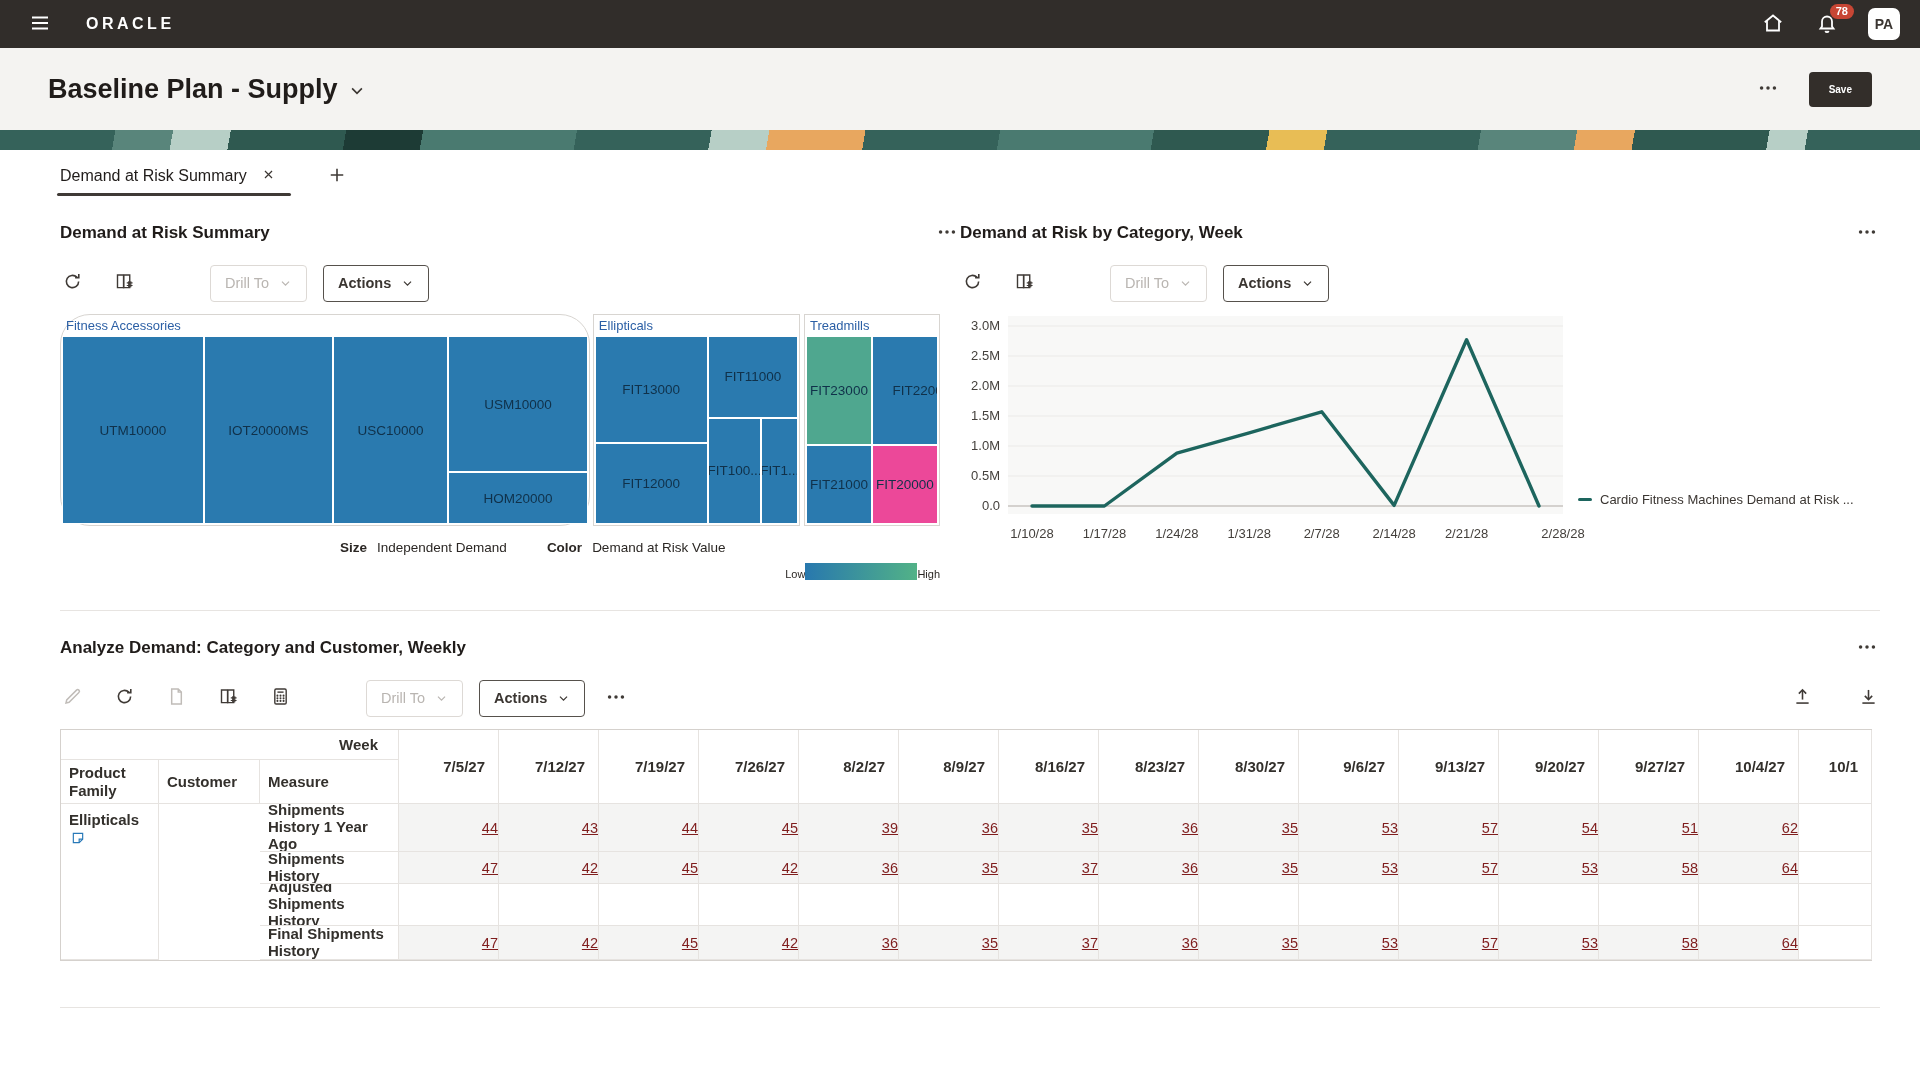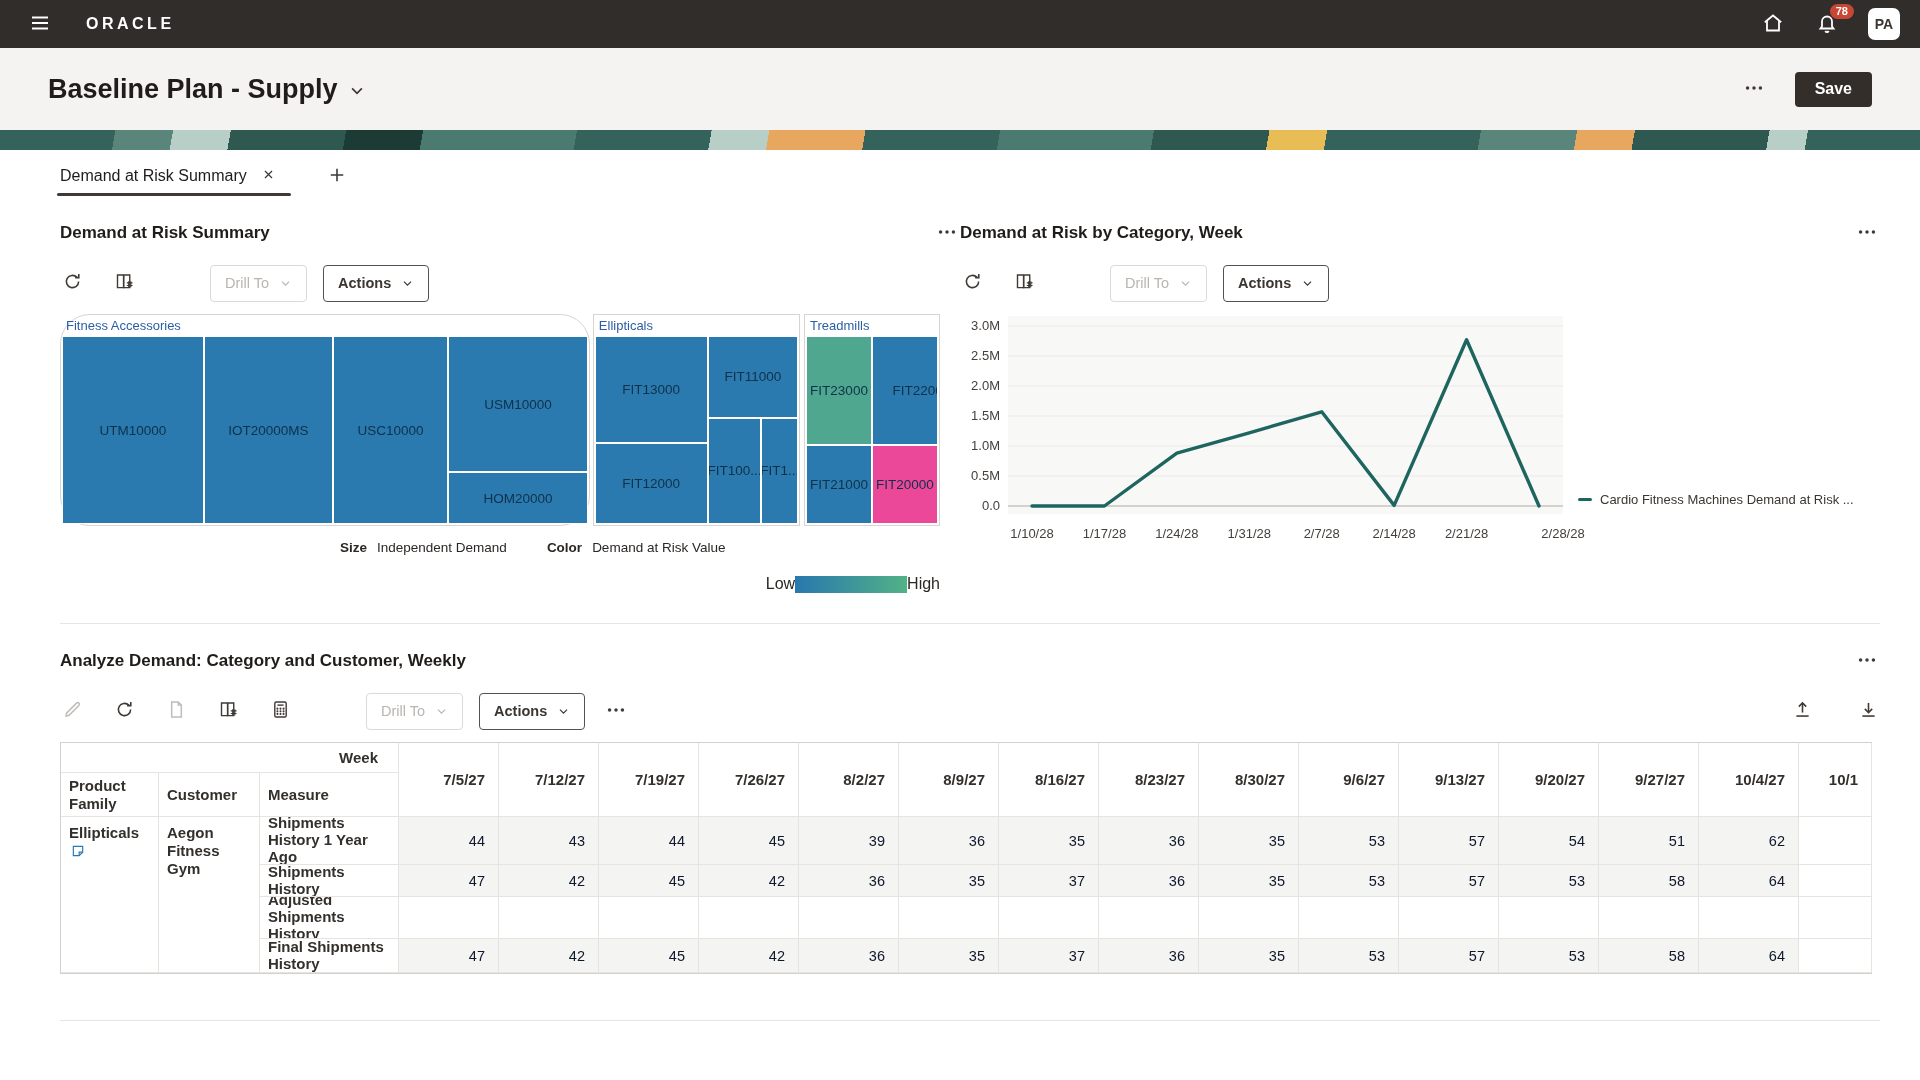--- a/index.html
+++ b/index.html
@@ -21,21 +21,21 @@
 
   
   .app-header { height:82px; background:#F4F3F1; display:flex; align-items:center; padding:0 48px; }
   .page-title-wrap { display:flex; align-items:center; gap:10px; cursor:pointer; }
   .page-title { font-size:27px; font-weight:800; color:#201C1A; }
   .chev-lg { width:18px; height:18px; color:#3B3632; margin-top:4px; }
   .hdr-right { margin-left:auto; display:flex; align-items:center; gap:28px; }
   .dots-btn { background:none; border:none; color:#3F3A36; width:26px; height:26px; cursor:pointer; }
   .dots-btn svg { width:22px; height:22px; }
   .save-btn { background:#332E2A; color:#fff; border:none; border-radius:4px; height:35px; padding:0 20px;
-              font-size:16px; font-weight:700; cursor:pointer; }
+              font-size:10px; font-weight:700; cursor:pointer; }
 
   
   .banner { height:20px;
     background: linear-gradient(100deg,#35625A 0 6%,#59857B 6% 9%,#B7CFC6 9% 12%,#2F5950 12% 18%,#1D3B35 18% 22%,
       #4A7A70 22% 30%,#35625A 30% 37%,#B7CFC6 37% 40%,#E8A75F 40% 45%,#35625A 45% 52%,#4A7A70 52% 60%,
       #2F5950 60% 66%,#E8BD55 66% 69%,#35625A 69% 77%,#59857B 77% 82%,#E8A75F 82% 85%,#2F5950 85% 92%,
       #B7CFC6 92% 94%,#35625A 94% 100%);
   }
 
   
@@ -74,22 +74,22 @@
   .tm-group { position:absolute; top:0; bottom:0; border:1px solid #D8D5D1; background:#fff; }
   .tm-group-label { display:block; height:21px; line-height:21px; padding-left:5px; font-size:13px; color:#2B5FA5;
                     white-space:nowrap; overflow:hidden; }
   .tm-cells { position:absolute; left:1px; right:1px; top:21px; bottom:1px; }
   .tm-cell { position:absolute; display:flex; align-items:center; justify-content:center; border:1px solid #fff;
              cursor:pointer; overflow:hidden; }
   .tm-cell span { font-size:13.5px; color:#10314A; white-space:nowrap; }
   .tm-legend { margin:14px 0 0 280px; font-size:13.5px; color:#2B2724; display:flex; gap:10px; }
   .tm-legend .lbl { font-weight:700; margin-left:30px; }
   .tm-legend .lbl:first-child { margin-left:0; }
-  .tm-grad-row { width:880px; display:flex; justify-content:flex-end; align-items:center; margin-top:20px;
-                 font-size:16px; color:#2B2724; }
+  .tm-grad-row { width:880px; display:flex; justify-content:flex-end; align-items:flex-end; margin-top:8px;
+                 font-size:11px; color:#2B2724; }
   .tm-grad { width:112px; height:17px; background:linear-gradient(90deg,#2878AE,#52B287); }
 
   
   .chart-wrap { display:flex; margin-top:8px; }
   .chart-area { position:relative; width:612px; height:250px; flex:none; }
   .plot { position:absolute; left:48px; top:6px; width:555px; height:198px; background:#F8F8F7; }
   .ylab { position:absolute; width:40px; text-align:right; font-size:13px; color:#44403C; left:0; }
   .xlab { position:absolute; top:216px; font-size:13px; color:#44403C; transform:translateX(-50%); white-space:nowrap; }
   .chart-legend { display:flex; align-items:center; gap:8px; margin:128px 0 0 6px; min-width:0; }
   .legend-dash { width:14px; height:3px; border-radius:2px; flex:none; }
@@ -104,21 +104,21 @@
                 grid-template-rows:30px 44px 48px 32px 42px 34px; background:#fff; }
   .grid-table > div { border-right:1px solid #E6E3E0; border-bottom:1px solid #E6E3E0; overflow:hidden; }
   .c-week { display:flex; align-items:center; justify-content:flex-end; padding-right:20px;
             font-size:15px; font-weight:700; color:#33302C; }
   .c-colhead { display:flex; align-items:center; padding:4px 8px; font-size:15px; font-weight:700; color:#33302C; line-height:1.15; }
   .c-date { display:flex; align-items:center; justify-content:flex-end; padding-right:13px;
             font-size:15px; font-weight:700; color:#33302C; }
   .c-pf, .c-cust { padding:7px 8px; font-size:15px; font-weight:700; color:#33302C; line-height:1.2; }
   .c-pf .sticky { width:14px; height:14px; color:#2879B8; vertical-align:-2px; margin-left:2px; }
   .c-meas { display:flex; align-items:center; padding:3px 8px; font-size:15px; font-weight:700; color:#33302C; line-height:1.12; }
-  .c-val { display:flex; align-items:center; justify-content:flex-end; padding-right:13px; font-size:14.5px; color:#0f172a; }
+  .c-val { display:flex; align-items:center; justify-content:flex-end; font-size:14.5px; color:#7f1d1d;text-decoration:underline; }
   .c-val.filled { background:#F4F4F3; }
   .end-divider { border:none; border-top:1px solid #E7E4E1; margin-top:46px; }
 </style>
 </head>
 <body>
 
 <svg width="0" height="0" style="position:absolute" aria-hidden="true">
   <defs>
     <symbol id="i-menu" viewBox="0 0 24 24">
         <path d="M4 6.5h16M4 12h16M4 17.5h16" fill="none" stroke="currentColor" stroke-width="2"></path>
@@ -482,21 +482,20 @@
         <div class="c-date" style="grid-area: 1 / 12 / 3;">8/30/27</div>
         <div class="c-date" style="grid-area: 1 / 13 / 3;">9/6/27</div>
         <div class="c-date" style="grid-area: 1 / 14 / 3;">9/13/27</div>
         <div class="c-date" style="grid-area: 1 / 15 / 3;">9/20/27</div>
         <div class="c-date" style="grid-area: 1 / 16 / 3;">9/27/27</div>
         <div class="c-date" style="grid-area: 1 / 17 / 3;">10/4/27</div>
         <div class="c-date" style="grid-area: 1 / 18 / 3;">10/1</div>
         <div class="c-pf" style="grid-area: 3 / 1 / 7;"><span>Ellipticals</span><svg class="sticky">
             <use href="#i-sticky"></use>
           </svg></div>
-        <div class="c-cust" style="grid-area: 3 / 2 / 7;">Aegon Fitness Gym</div>
         <div class="c-meas" style="grid-area: 3 / 3;">Shipments History 1 Year Ago</div>
         <div class="c-val filled" style="grid-area: 3 / 4;">44</div>
         <div class="c-val filled" style="grid-area: 3 / 5;">43</div>
         <div class="c-val filled" style="grid-area: 3 / 6;">44</div>
         <div class="c-val filled" style="grid-area: 3 / 7;">45</div>
         <div class="c-val filled" style="grid-area: 3 / 8;">39</div>
         <div class="c-val filled" style="grid-area: 3 / 9;">36</div>
         <div class="c-val filled" style="grid-area: 3 / 10;">35</div>
         <div class="c-val filled" style="grid-area: 3 / 11;">36</div>
         <div class="c-val filled" style="grid-area: 3 / 12;">35</div>

